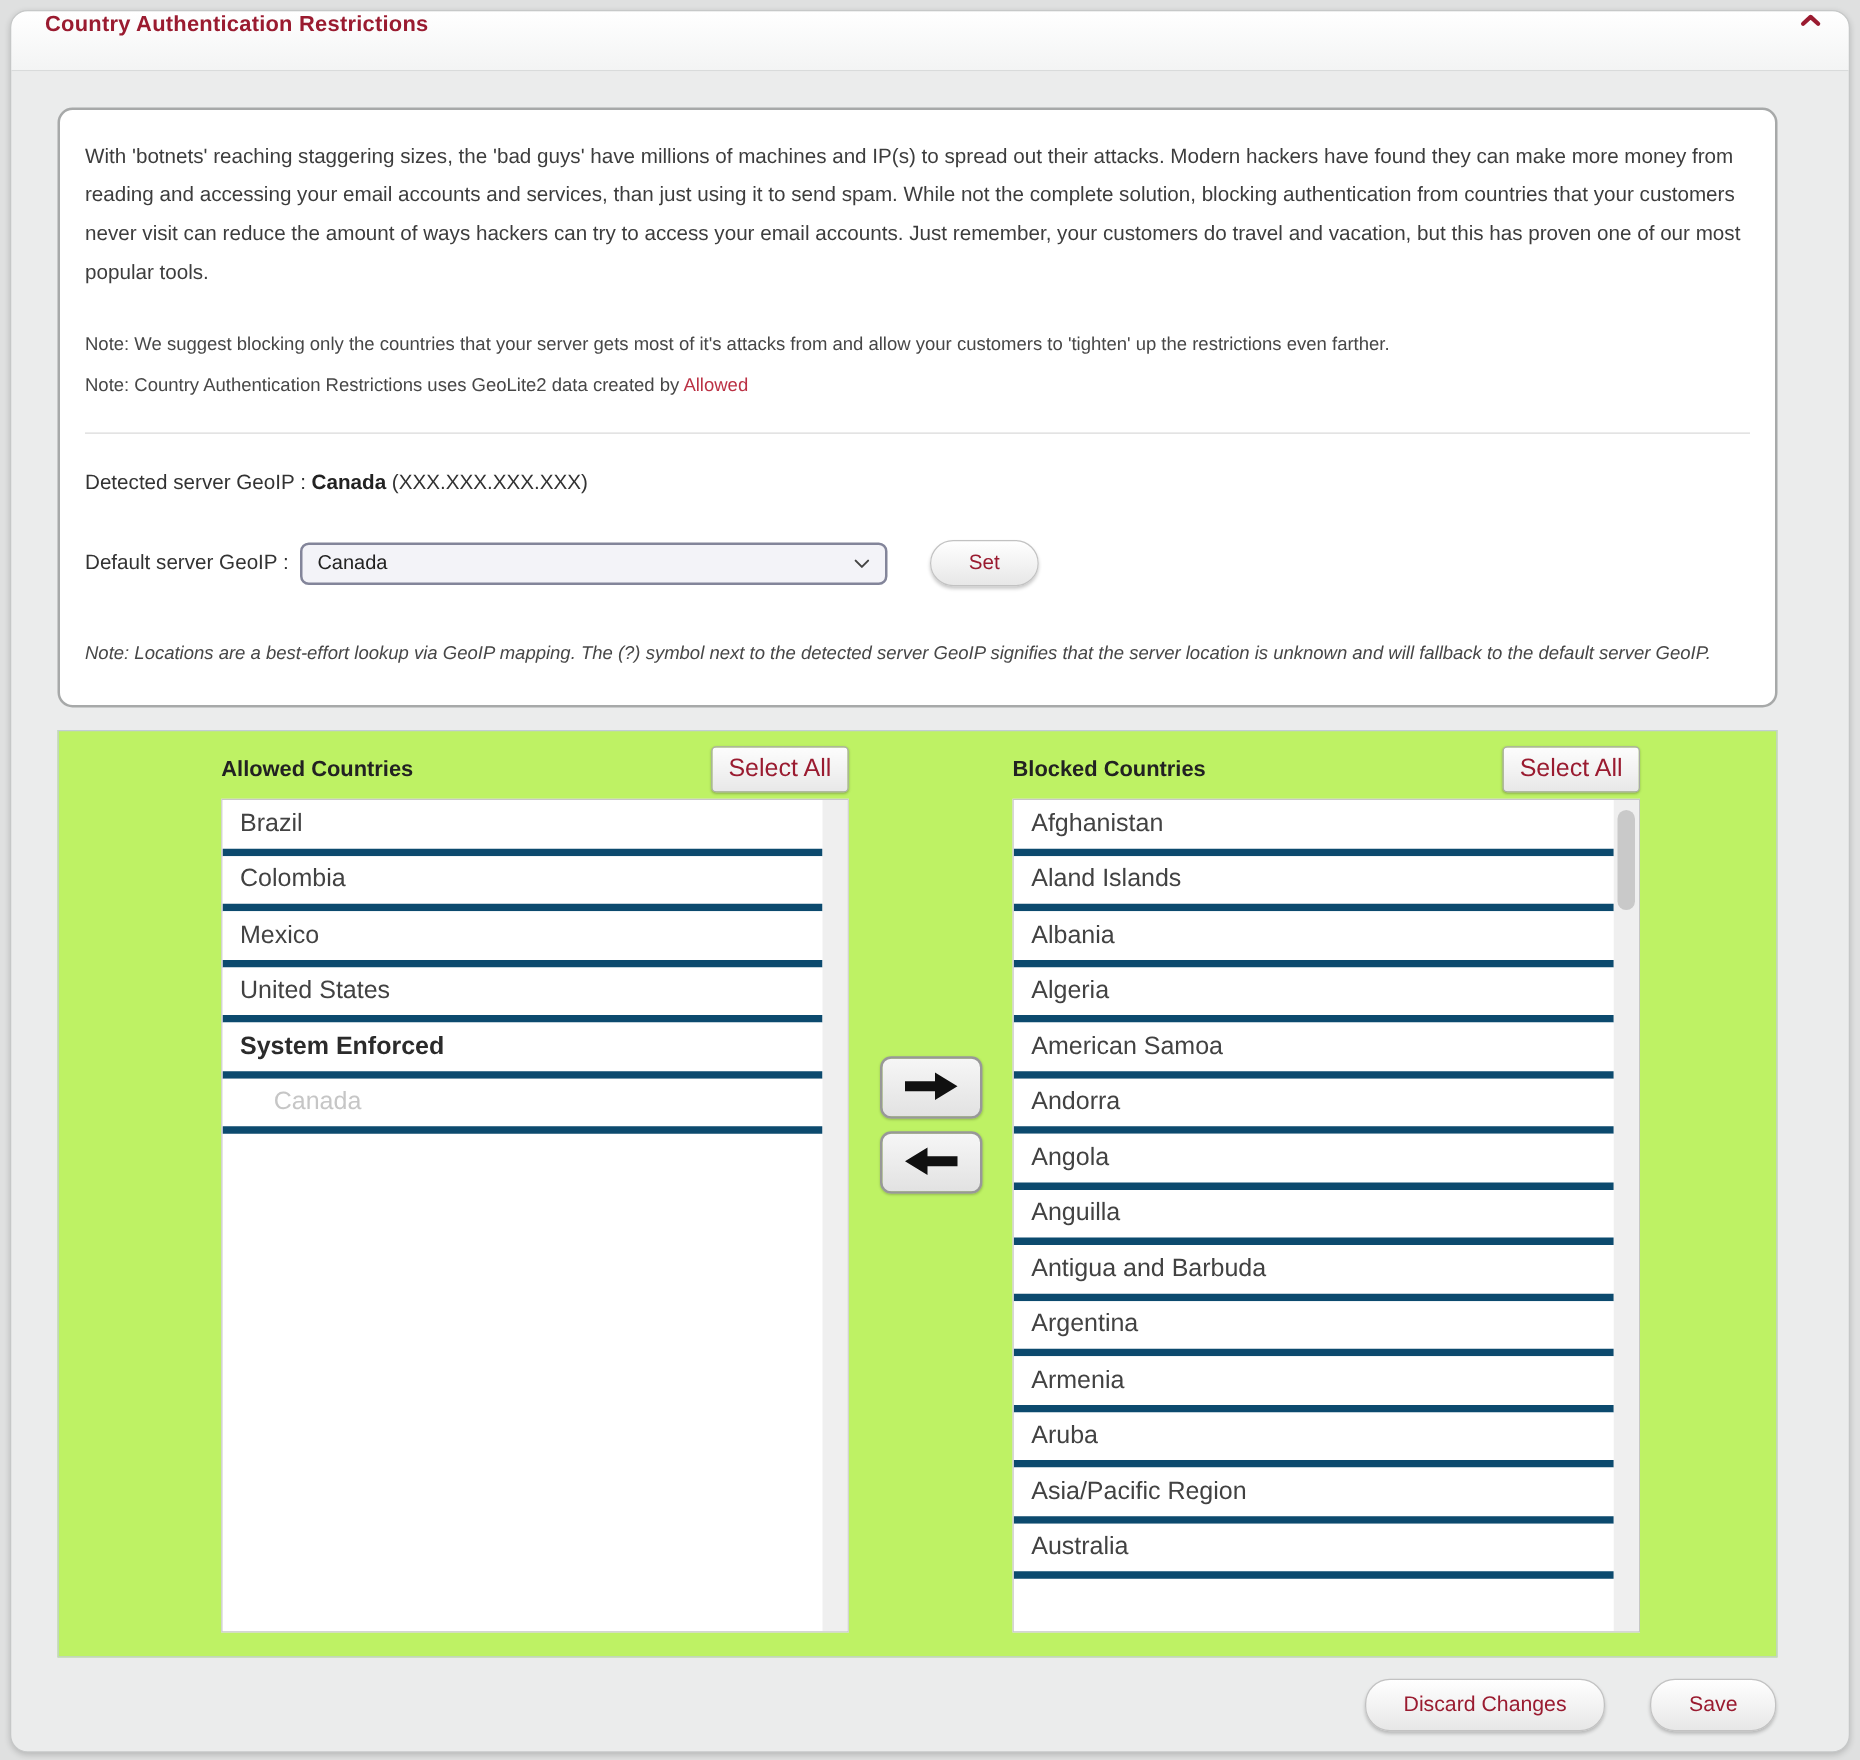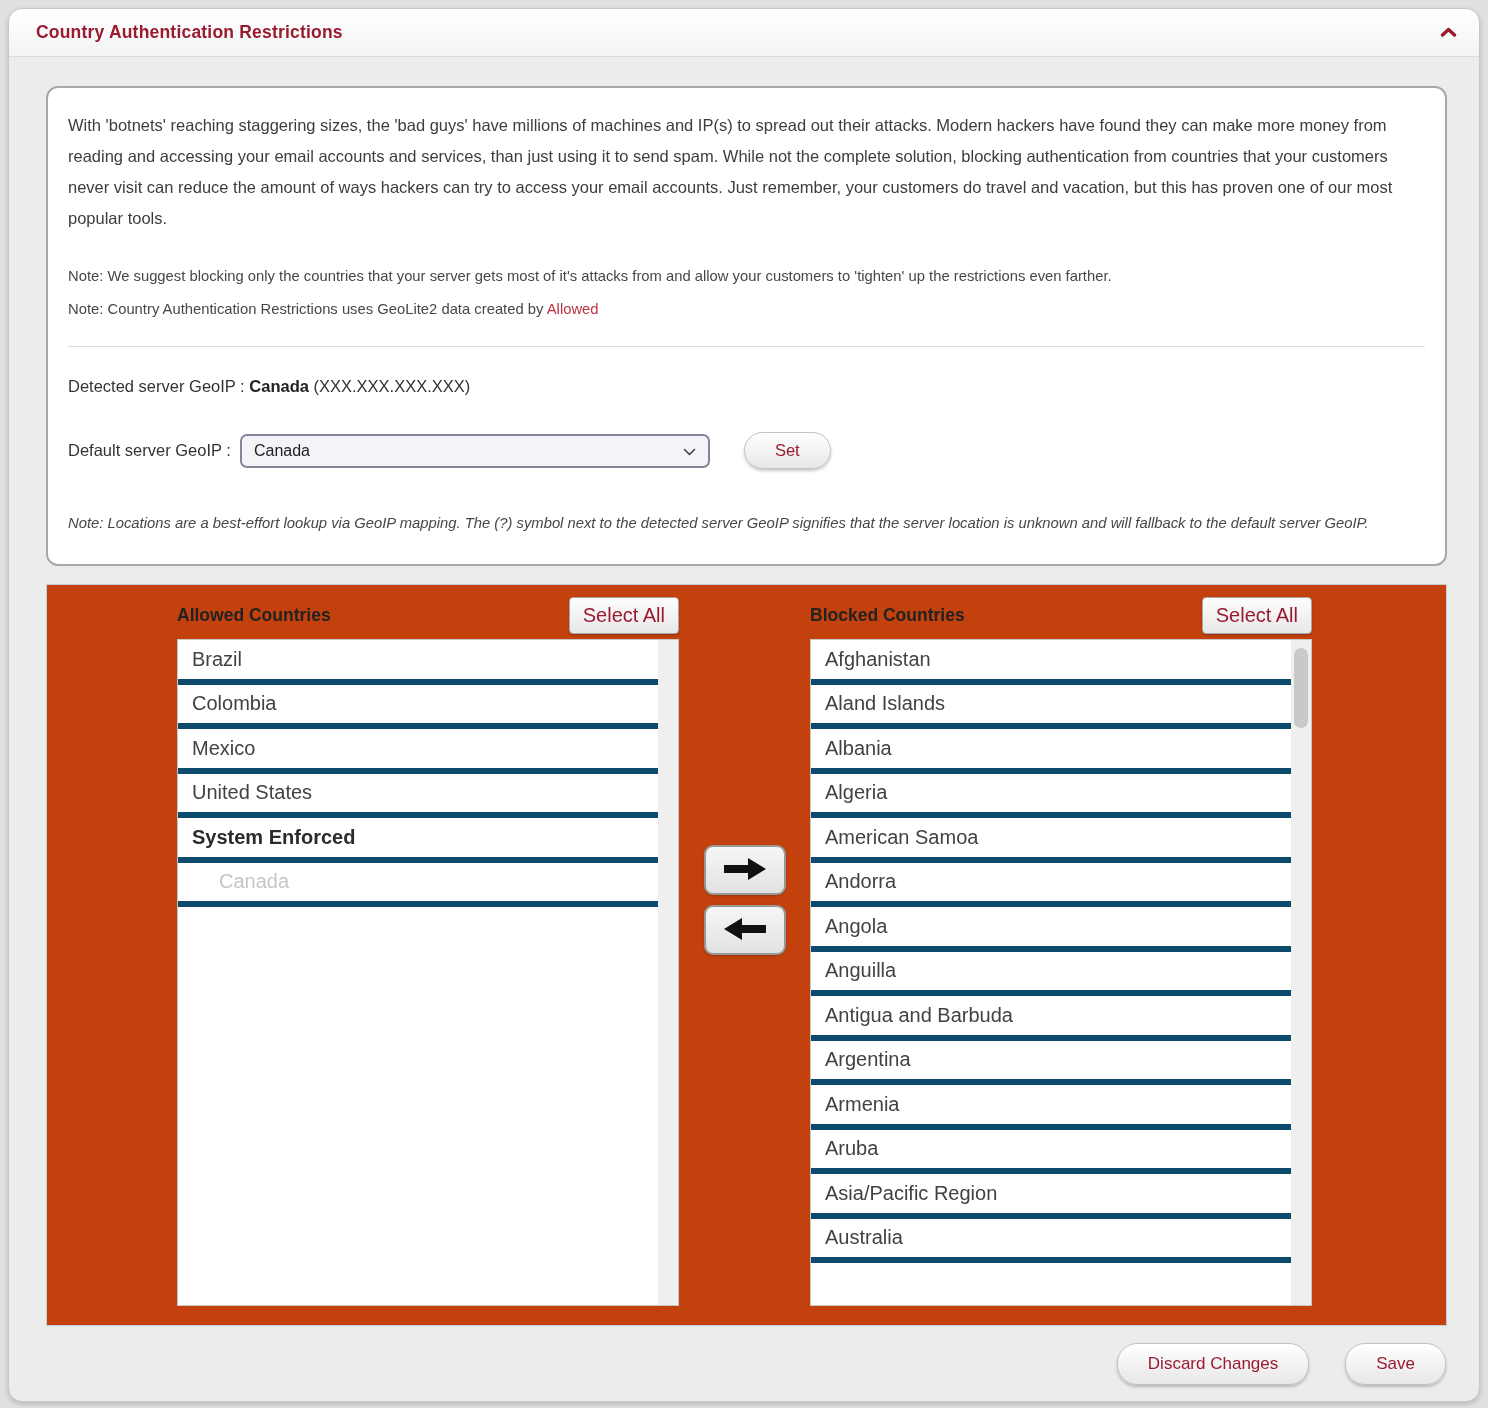--- a/index.html
+++ b/index.html
@@ -11,26 +11,26 @@
     color: #3d3d3d;
   }
   .panel {
     position:absolute; left:8px; top:8px; width:1472px; height:1394px;
     background:#ebecec; border:1px solid #c6c8c8; border-radius:14px;
     box-shadow:0 2px 5px rgba(0,0,0,.18); overflow:hidden;
   }
   .panel-header {
     height:48px; background:linear-gradient(#ffffff,#f3f4f4);
     border-bottom:1px solid #d9dbdb; border-radius:13px 13px 0 0;
-    display:flex; align-items:center; justify-content:space-between;
+    display:flex; align-items:flex-start; justify-content:space-between;
     padding:0 22px 0 27px;
   }
   .panel-title { color:#9a1b30; font-weight:bold; font-size:17.5px; letter-spacing:.2px; }
   .collapse-btn { background:none; border:none; cursor:pointer; display:flex; align-items:center; }
-  .panel-body { padding:29px 32px 0 37px; }
+  .panel-body { padding:29px 57px 0 37px; }
 
   .info-box {
     background:#ffffff; border:2px solid #a7a9a9; border-radius:12px;
     padding:22px 20px 24px 20px;
   }
   .intro-paragraph { font-size:16.5px; line-height:31px; color:#3d3d3d; }
   .intro-notes { margin-top:26px; font-size:14.8px; line-height:33px; color:#474747; }
   .link { color:#bb3144; text-decoration:none; cursor:pointer; }
   .info-divider { border:none; border-top:1px solid #dadada; margin-top:20px; }
   .detected-line { margin-top:30px; font-size:16.5px; color:#333; }
@@ -47,21 +47,21 @@
     background:linear-gradient(#ffffff,#e7e7e7);
     border:1px solid #c2c2c2; border-radius:20px;
     color:#9a1b30; font-size:16.5px; font-family:inherit;
     padding:9px 28px; cursor:pointer;
     box-shadow:0 2px 3px rgba(0,0,0,.22);
   }
   .set-btn { margin-left:34px; padding:8px 30px; }
   .geo-note { margin-top:38px; font-style:italic; font-size:14.8px; line-height:33px; color:#474747; max-width:1340px; }
 
   .lists-box {
-    margin-top:18px; background:#c2410c; border:1px solid #c2ced4;
+    margin-top:18px; background:#bef264; border:1px solid #c2ced4;
     height:742px;
   }
   .lists-grid {
     display:grid; grid-template-columns:502px 131px 502px;
     padding:0 131px 0 130px;
   }
   .col-header {
     margin-top:14px; height:32px; margin-bottom:8px;
     display:flex; align-items:center; justify-content:space-between;
   }

